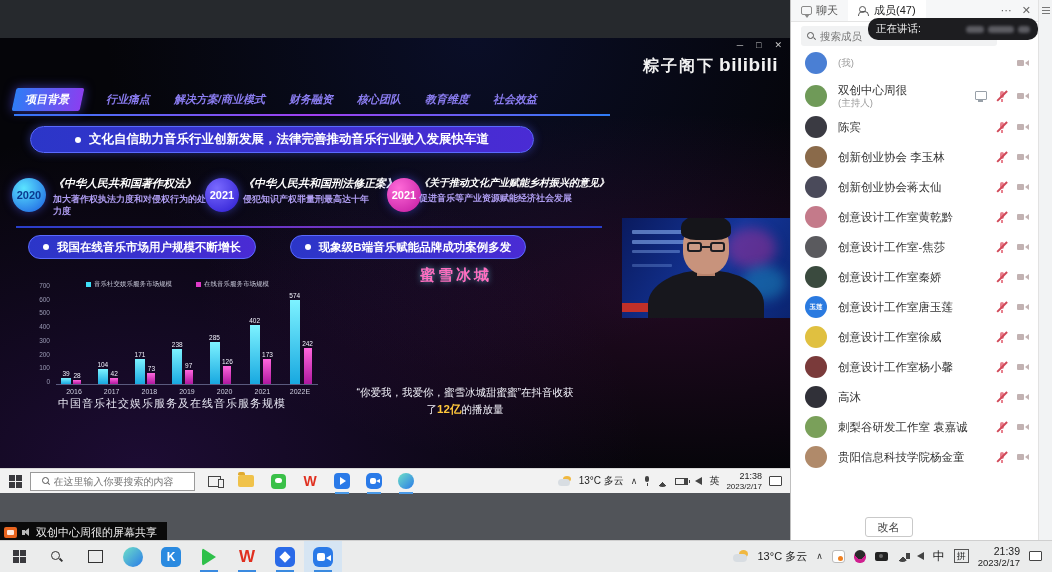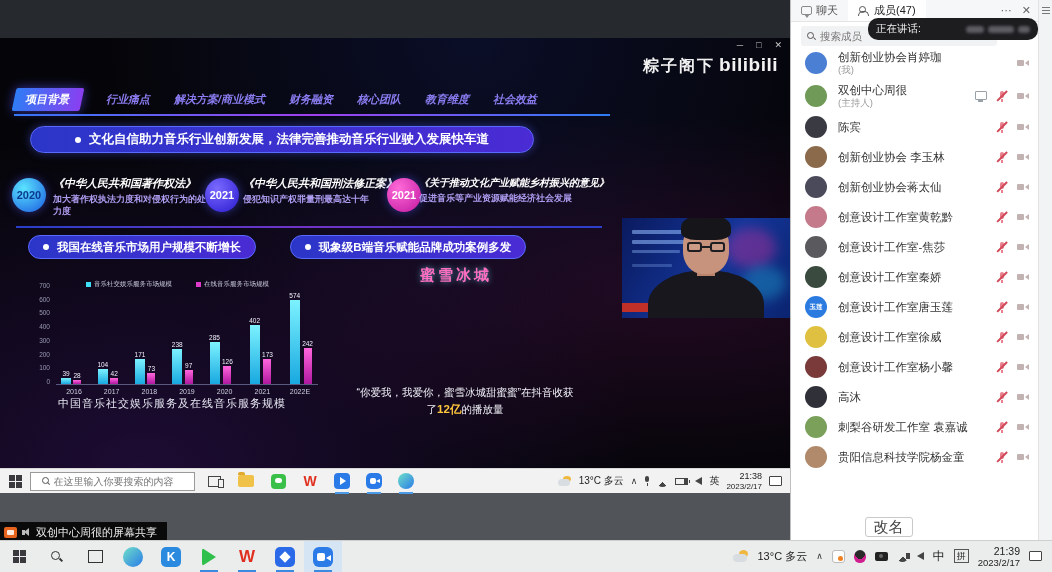--- a/index.html
+++ b/index.html
@@ -216,21 +216,21 @@
   .ic { width:12px; height:12px; position:relative; display:inline-block; }
   .ic-mic::before { content:""; position:absolute; left:4px; top:1px; width:4px; height:7px; background:#e8808e; border-radius:2px; }
   .ic-mic i { position:absolute; left:5px; bottom:0; width:2px; height:3px; background:#e8808e; }
   .ic-mic::after { content:""; position:absolute; left:-1px; top:5px; width:14px; height:1.6px; background:#d04858; transform:rotate(-45deg); }
   .ic-cam::before { content:""; position:absolute; left:0; top:3px; width:7px; height:6px; background:#c2b2b2; border-radius:1px; }
   .ic-cam::after { content:""; position:absolute; left:7.5px; top:3px; border-right:4px solid #c2b2b2;
      border-top:3px solid transparent; border-bottom:3px solid transparent; }
   .ic-screen::before { content:""; position:absolute; left:0; top:1px; width:10px; height:7px; border:1.3px solid #98a0a8; border-radius:1px; }
   .ic-screen::after { content:""; position:absolute; left:3px; bottom:0; width:5px; height:1.5px; background:#98a0a8; }
   .rename-btn { position:absolute; left:50%; top:517px; transform:translateX(-57px); width:48px; height:20px;
-     background:#fff; border:1px solid #c9c9c9; border-radius:3px; font-size:15px; color:#444;
+     background:#fff; border:1px solid #c9c9c9; border-radius:3px; font-size:11px; color:#444;
      display:flex; align-items:center; justify-content:center; }
   .right-strip { position:absolute; right:0; top:0; width:14px; height:540px; background:#f2f3f4;
      border-left:1px solid #e2e2e2; text-align:center; }
   .right-strip .burger { display:inline-block; margin-top:5px; width:8px; }
   .burger i { display:block; height:1.4px; background:#777; margin:1.6px 0; }
 
   
   .taskbar { position:absolute; left:0; top:540px; width:1052px; height:32px; background:#ebecec;
      border-top:1px solid #cfcfcf; display:flex; align-items:center; z-index:8; }
   .tb-left { display:flex; align-items:center; height:100%; }
@@ -547,21 +547,20 @@
         <span class="blob" style="width:18px;"></span>
         <span class="blob" style="width:26px;"></span>
         <span class="blob" style="width:12px;"></span>
       </span>
     </div>
 
     <div class="mlist" id="member-list">
         <div class="mrow two">
           <div class="avatar" style="background: rgb(74, 127, 212);"></div>
           <div class="mname">
-            <div class="n1">创新创业协会肖婷珈</div>
             <div class="n2">(我)</div>
           </div>
           <div class="micons">
             <span class="ic ic-cam"></span>
           </div>
         </div>
         <div class="mrow two">
           <div class="avatar" style="background: rgb(111, 154, 88);"></div>
           <div class="mname">
             <div class="n1">双创中心周很</div>

